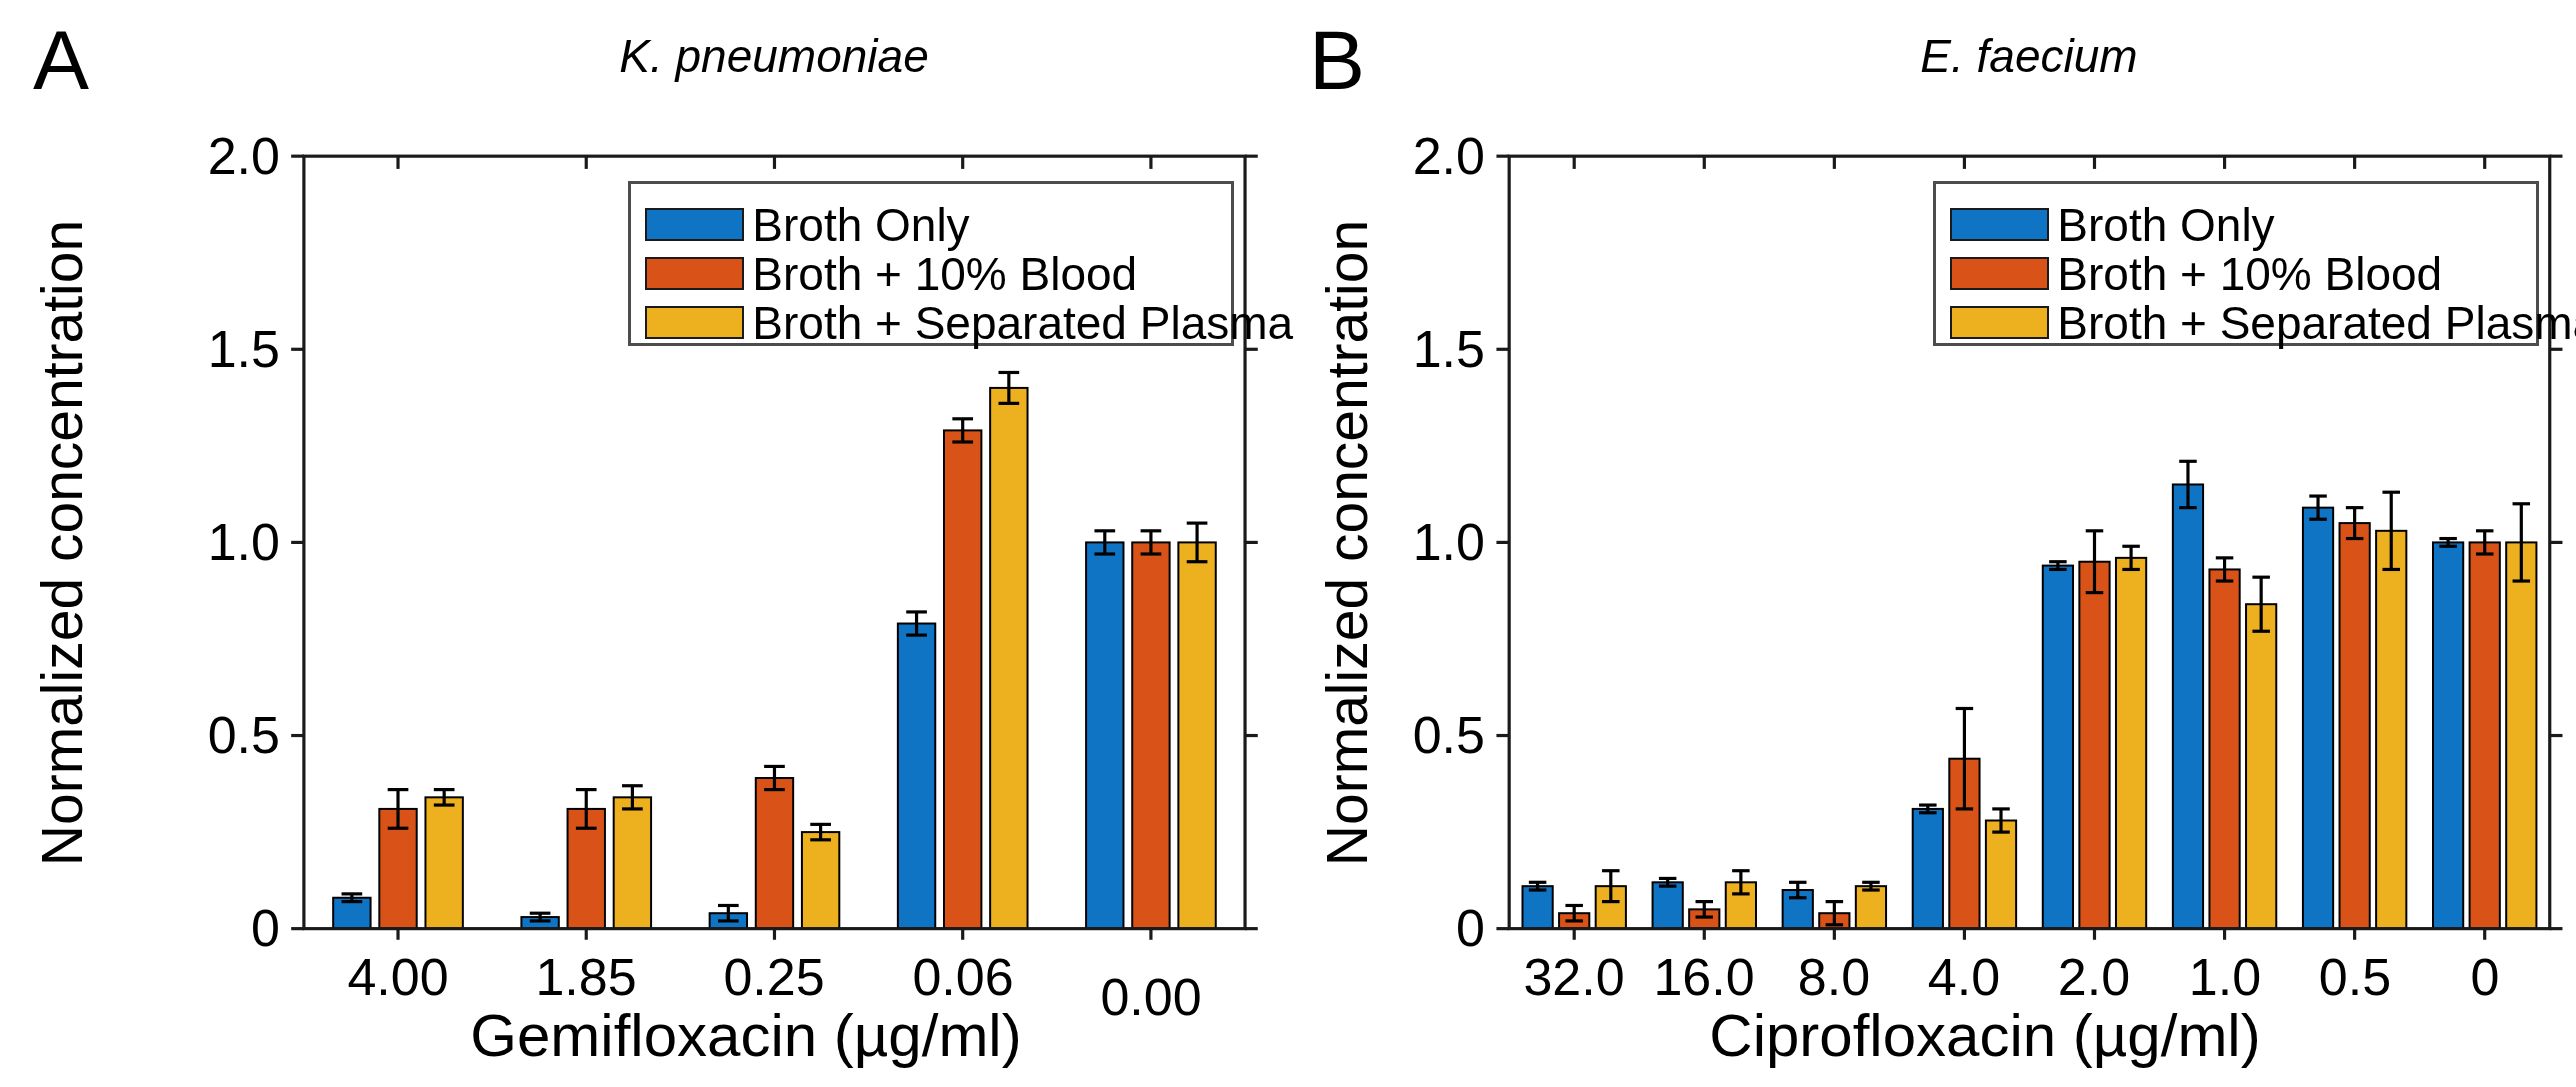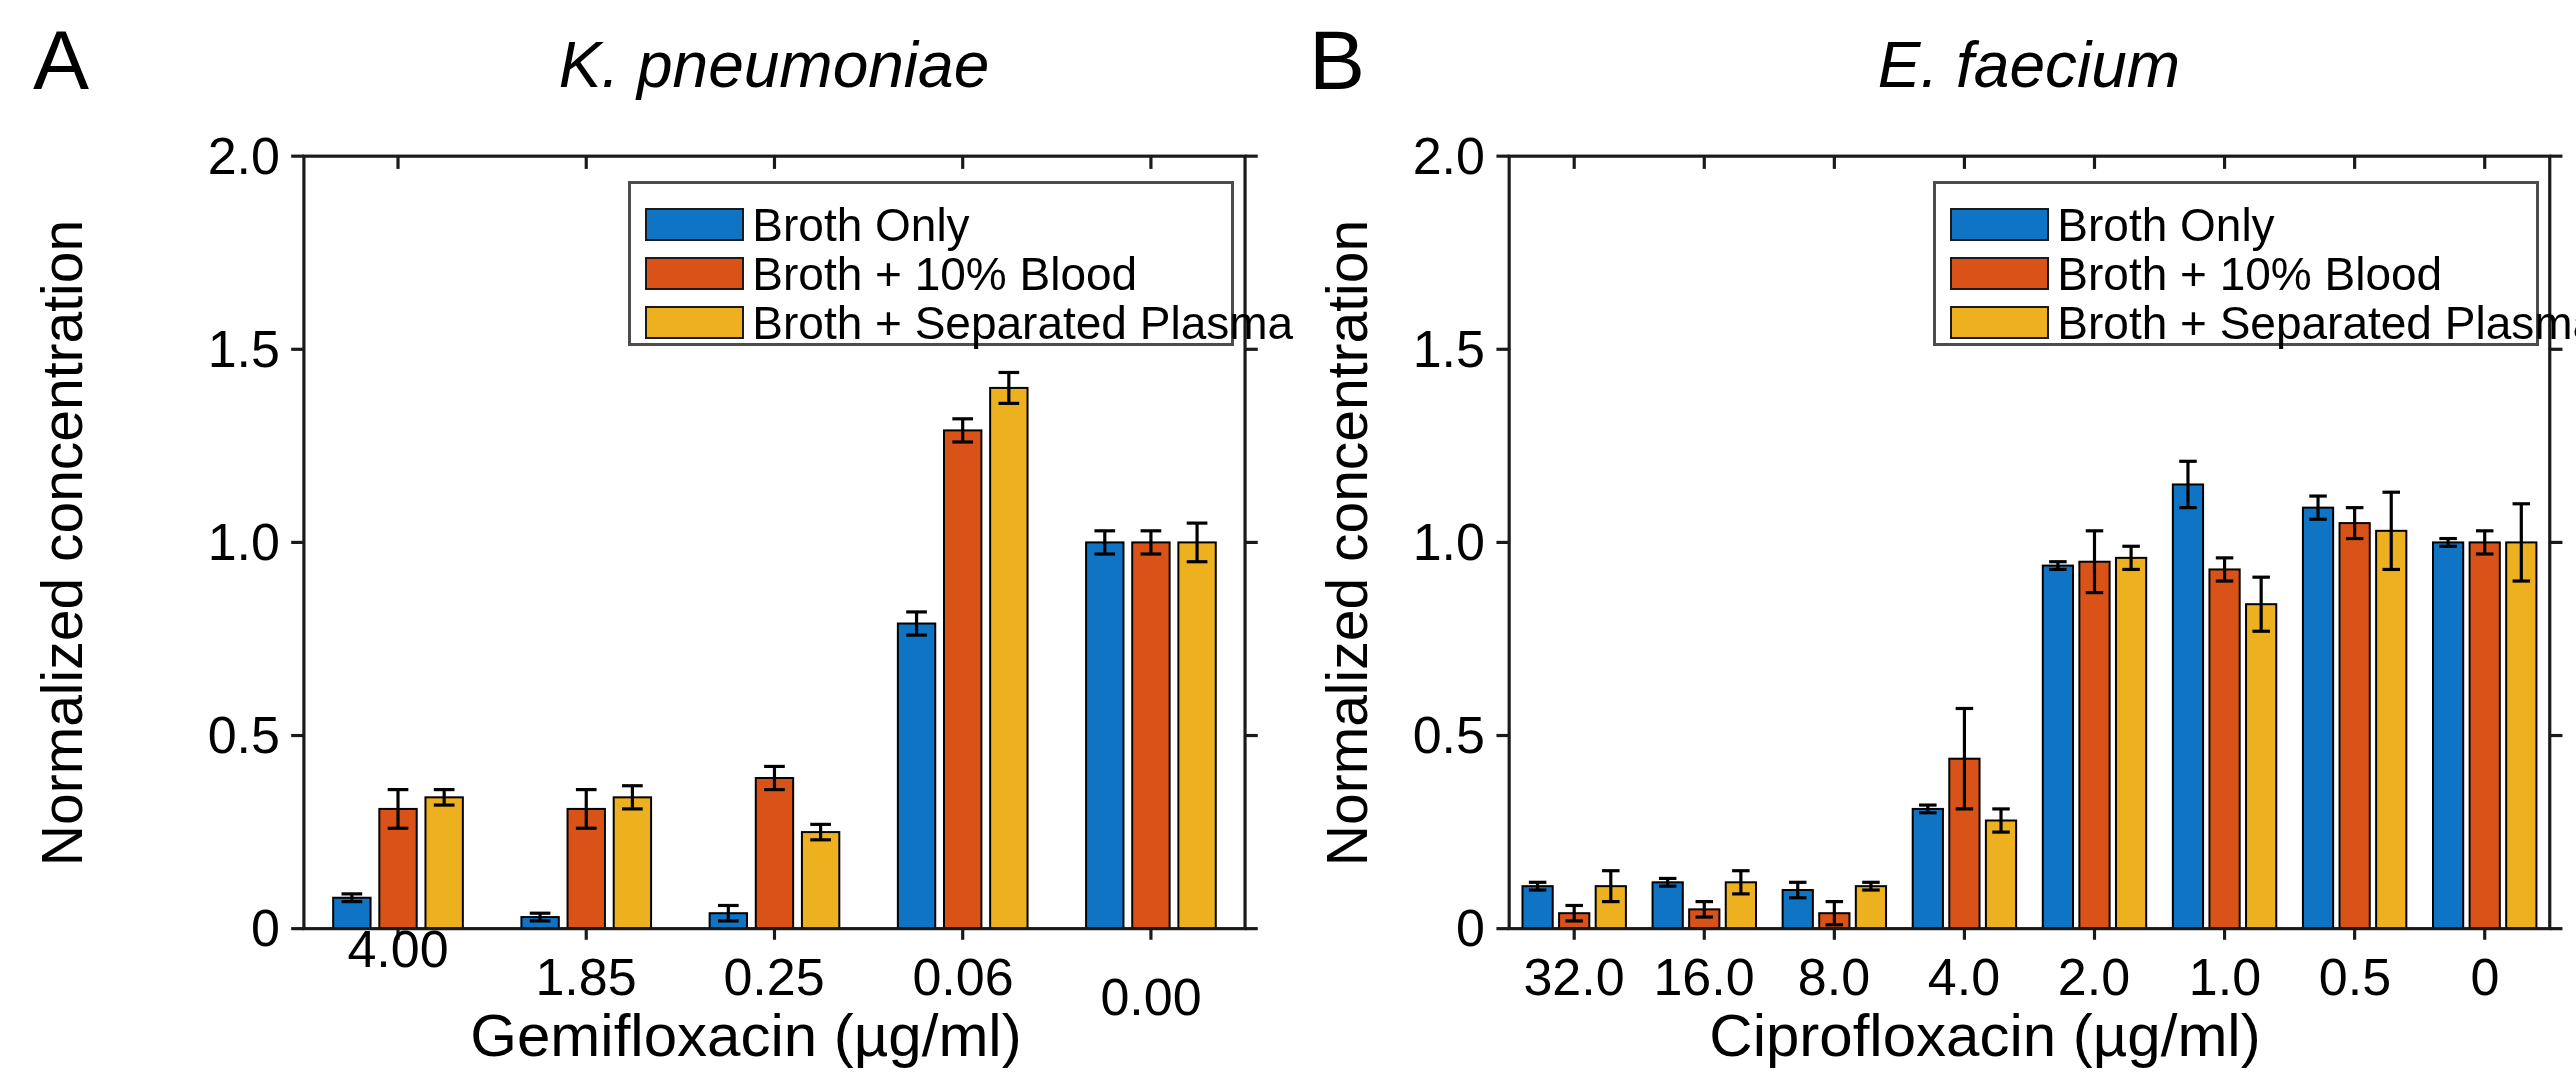--- a/index.html
+++ b/index.html
@@ -12,21 +12,21 @@
     overflow:hidden;
   }
   .panel-letter{
     position:absolute;
     font-size:84px;
     line-height:1;
     color:#000;
   }
   .panel-title{
     position:absolute;
-    font-size:64px;
+    font-size:46px;
     font-style:italic;
     line-height:1;
     transform:translateX(-50%);
     white-space:nowrap;
   }
   .y-axis-title{
     position:absolute;
     font-size:57px;
     white-space:nowrap;
     transform:translate(-50%,-50%) rotate(-90deg);
@@ -299,21 +299,21 @@
       <line x1="3123.25" y1="1167" x2="3123.25" y2="1181" stroke="#1a1a1a" stroke-width="4"></line>
       <line x1="3123.25" y1="196" x2="3123.25" y2="212" stroke="#1a1a1a" stroke-width="4"></line>
     </svg>
 
   <div id="tick-layer">
       <div class="tick-label-y" style="left: 280px; top: 928px;">0</div>
       <div class="tick-label-y" style="left: 280px; top: 735px;">0.5</div>
       <div class="tick-label-y" style="left: 280px; top: 542px;">1.0</div>
       <div class="tick-label-y" style="left: 280px; top: 349px;">1.5</div>
       <div class="tick-label-y" style="left: 280px; top: 156px;">2.0</div>
-      <div class="tick-label-x" style="left: 398px; top: 923px; text-align: right;">4.00</div>
+      <div class="tick-label-x" style="left: 398px; top: 951px; text-align: right;">4.00</div>
       <div class="tick-label-x" style="left: 586px; top: 951px;">1.85</div>
       <div class="tick-label-x" style="left: 774px; top: 951px;">0.25</div>
       <div class="tick-label-x" style="left: 963px; top: 951px;">0.06</div>
       <div class="tick-label-x" style="left: 1151px; top: 971px;">0.00</div>
       <div class="tick-label-y" style="left: 1485px; top: 928px;">0</div>
       <div class="tick-label-y" style="left: 1485px; top: 735px;">0.5</div>
       <div class="tick-label-y" style="left: 1485px; top: 542px;">1.0</div>
       <div class="tick-label-y" style="left: 1485px; top: 349px;">1.5</div>
       <div class="tick-label-y" style="left: 1485px; top: 156px;">2.0</div>
       <div class="tick-label-x" style="left: 1574px; top: 951px;">32.0</div>

